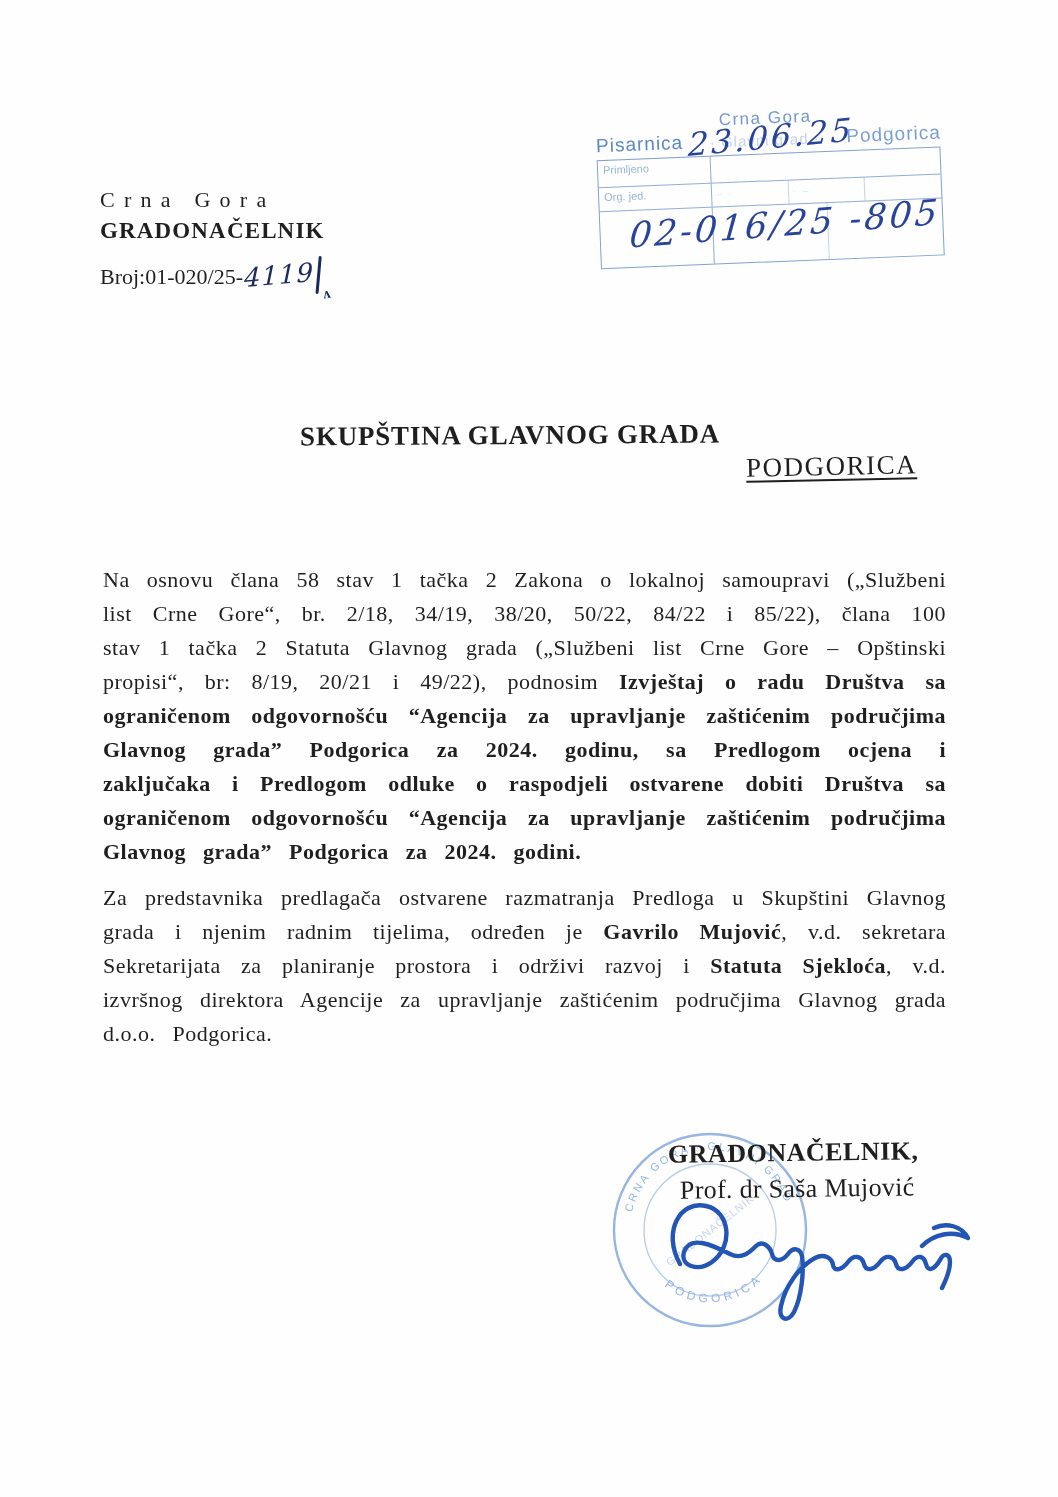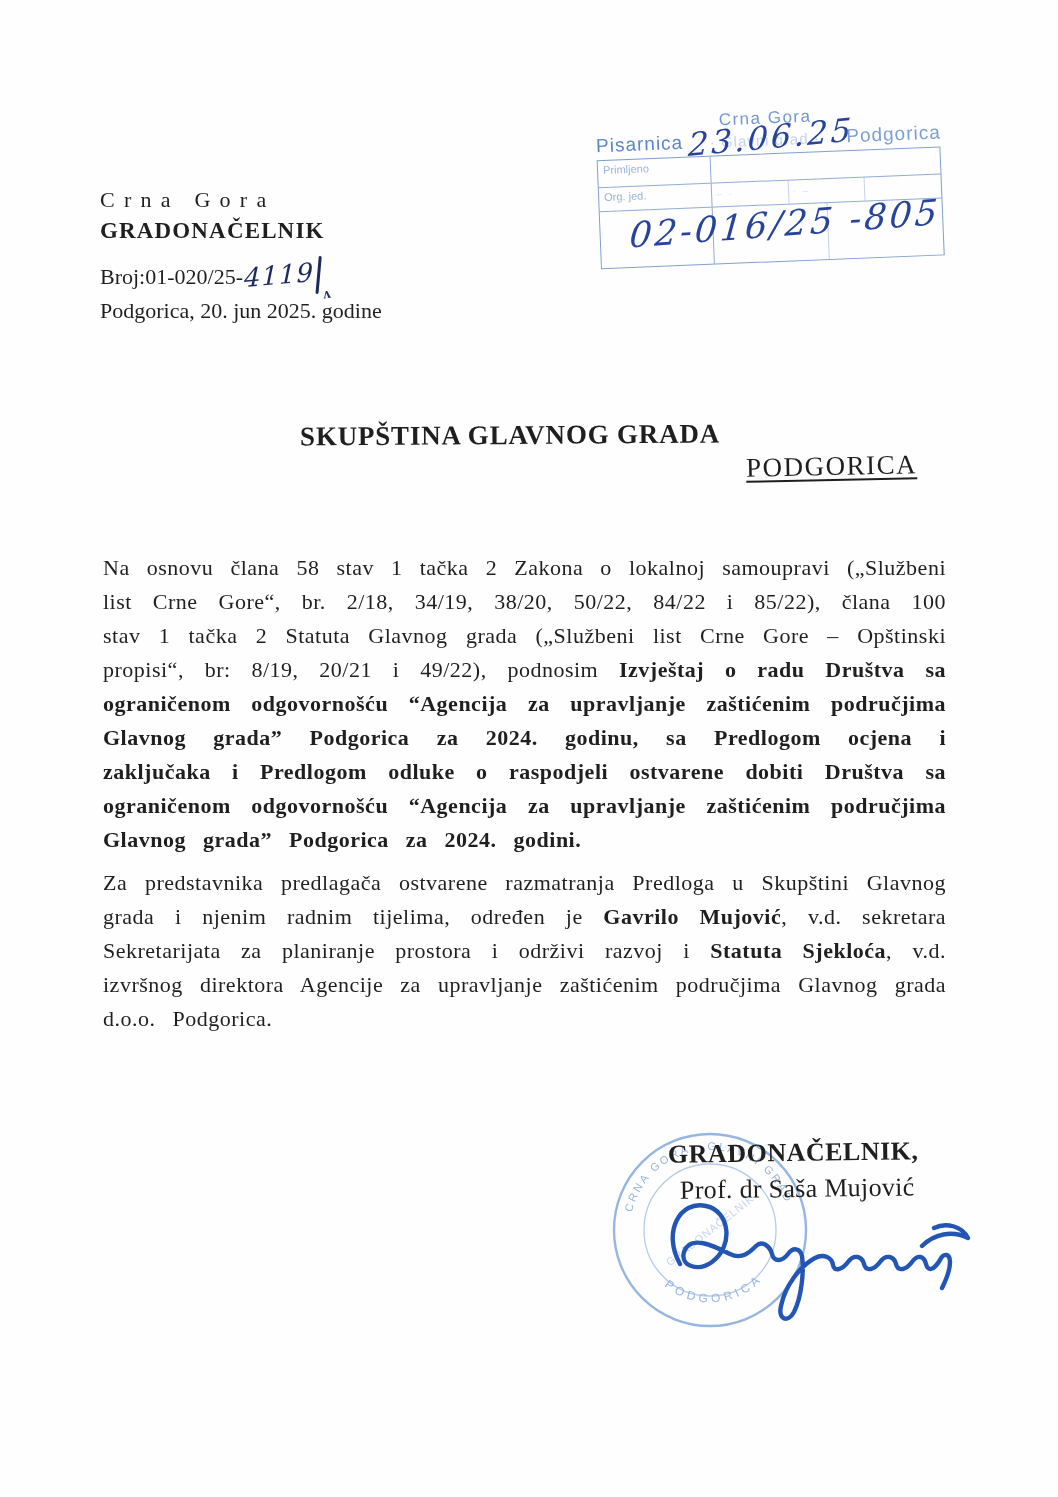--- a/index.html
+++ b/index.html
@@ -101,21 +101,21 @@
     transform:rotate(-1.2deg);
   }
 
   
   .body-text{
     position:absolute;left:103px;top:551px;width:843px;
     font-size:22px;line-height:34px;
     text-align:justify;
     word-spacing:.5em;letter-spacing:.5px;
   }
-  .body-text p{margin:0 0 9px 0;}
+  .body-text p{margin:12px 0 9px 0;}
   .body-text b{font-weight:bold;}
 
   
   .sig-block{position:absolute;left:600px;top:1122px;width:400px;height:230px;}
   .seal-svg{position:absolute;left:8px;top:6px;width:205px;height:205px;opacity:.8;}
   .sig-title{
     position:absolute;left:68px;top:16px;
     font-weight:bold;font-size:26px;letter-spacing:.5px;white-space:nowrap;
     transform:rotate(-.8deg);
   }
@@ -156,21 +156,20 @@
       </div>
     </div>
     <div class="rs-hand-date">23.06.25</div>
     <div class="rs-hand-num">02-016/25 -805</div>
   </div>
 
   <div class="letterhead">
     <div class="lh-country">Crna Gora</div>
     <div class="lh-office">GRADONAČELNIK</div>
     <div class="lh-ref"><span>Broj:01-020/25-</span><span class="lh-ref-hand">4119</span><span class="pen-stroke"></span><span class="pen-caret">ʌ</span></div>
-    <div class="lh-date">Podgorica, 20. jun 2025. godine</div>
   </div>
 
   <div class="heading-title">SKUPŠTINA GLAVNOG GRADA</div>
   <div class="heading-sub">PODGORICA</div>
 
   <div class="body-text">
     <p><span>Na osnovu člana 58 stav 1 tačka 2 Zakona o lokalnoj samoupravi („Službeni list Crne Gore“, br. 2/18, 34/19, 38/20, 50/22, 84/22 i 85/22), člana 100 stav 1 tačka 2 Statuta Glavnog grada („Službeni list Crne Gore – Opštinski propisi“, br: 8/19, 20/21 i 49/22), podnosim </span><b>Izvještaj o radu Društva sa ograničenom odgovornošću “Agencija za upravljanje zaštićenim područjima Glavnog grada” Podgorica za 2024. godinu, sa Predlogom ocjena i zaključaka i Predlogom odluke o raspodjeli ostvarene dobiti Društva sa ograničenom odgovornošću “Agencija za upravljanje zaštićenim područjima Glavnog grada” Podgorica za 2024. godini.</b></p>
     <p><span>Za predstavnika predlagača ostvarene razmatranja Predloga u Skupštini Glavnog grada i njenim radnim tijelima, određen je </span><b>Gavrilo Mujović</b><span>, v.d. sekretara Sekretarijata za planiranje prostora i održivi razvoj i </span><b>Statuta Sjekloća</b><span>, v.d. izvršnog direktora Agencije za upravljanje zaštićenim područjima Glavnog grada d.o.o. Podgorica.</span></p>
   </div>
 

